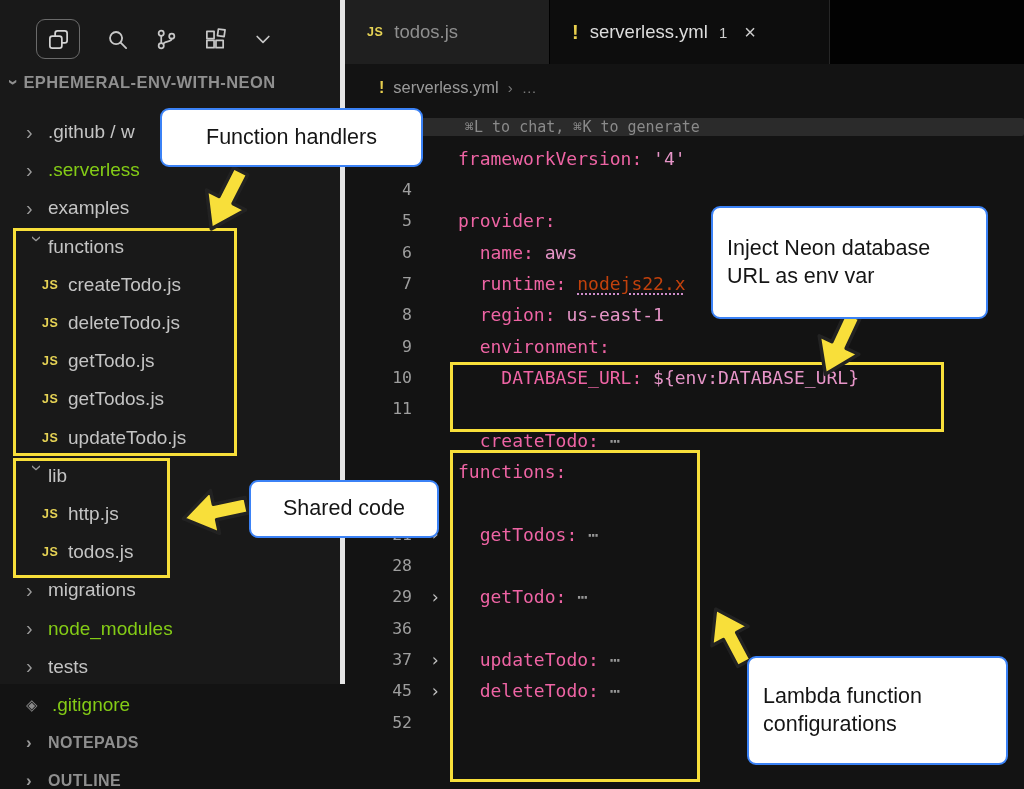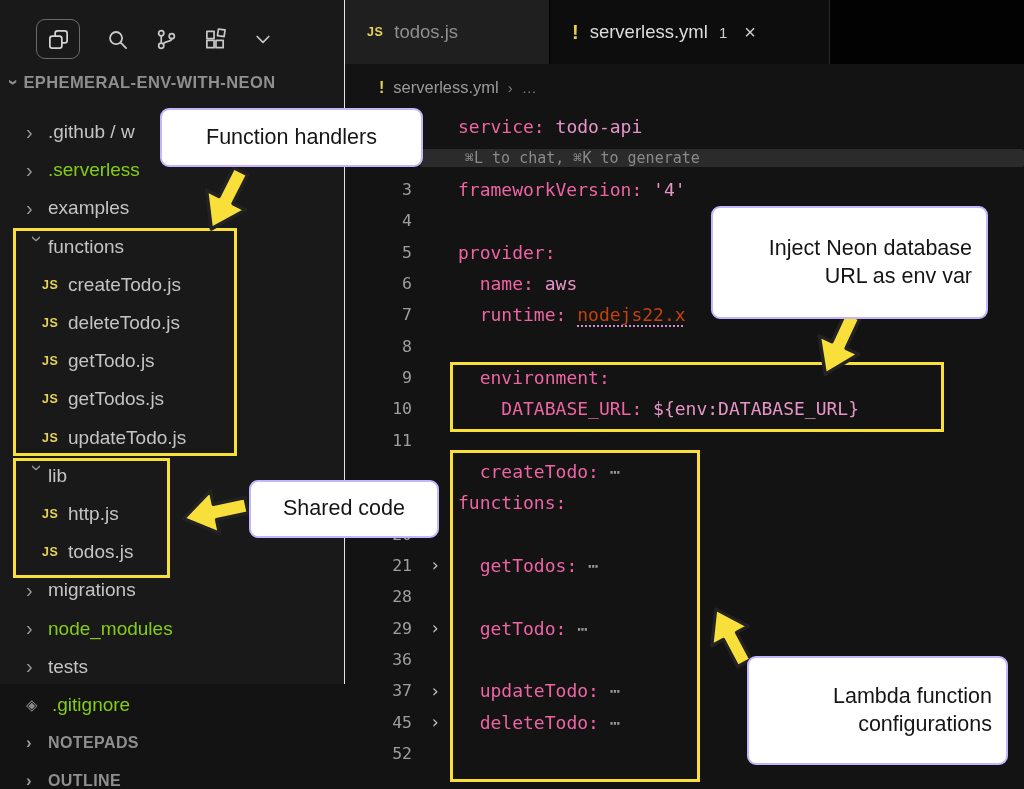--- a/index.html
+++ b/index.html
@@ -1,20 +1,20 @@
 <!DOCTYPE html>
 <html><head>
 <meta charset="utf-8">
 <style>
   * { margin:0; padding:0; box-sizing:border-box; }
   html,body { width:1024px; height:789px; overflow:hidden; }
   body { background:#131313; font-family:"Liberation Sans", sans-serif; position:relative; }
 
   
-  .sidebar { position:absolute; left:0; top:0; width:345px; height:684px; background:#191919; border-right:1px solid #e5e5e5; }
+  .sidebar { position:absolute; left:0; top:0; width:345px; height:684px; background:#191919; border-right:5px solid #e5e5e5; }
   .activity { display:flex; align-items:center; gap:26px; padding:14px 0 0 36px; height:64px; }
   .aicon { display:flex; align-items:center; justify-content:center; color:#cccccc; }
   .aicon.active { border:1.5px solid #6a6a6a; border-radius:9px; width:44px; height:40px; }
   .root-row { display:flex; align-items:center; gap:7px; padding-left:10px; height:36px; color:#8f8f8f; font-weight:700; font-size:16.5px; letter-spacing:.4px; }
   .root-row .rchev { font-size:18px; transform:rotate(90deg); display:inline-block; color:#8f8f8f; }
   #tree { padding-top:13px; }
   .tree-row { height:38.2px; display:flex; align-items:center; font-size:19px; color:#c4c4c4; padding-left:26px; }
   .tree-row.child { padding-left:42px; }
   .tree-row.dim .tlabel { color:#84cc16; }
   .tchev { width:22px; color:#9a9a9a; font-size:20px; flex:none; }
@@ -52,21 +52,21 @@
   .f { color:#969696; }
   .hintbar { margin-left:75px; flex:1; height:18px; background:#2b2b2b; color:#8a8a8a; font-size:15px; display:flex; align-items:center; padding-left:45px; font-family:"DejaVu Sans Mono", monospace; border-radius:2px; }
 
   
   .hl { position:absolute; border:3px solid #f8df3a; pointer-events:none; z-index:5; }
   .hl-sb-functions { left:13px; top:228px; width:224px; height:228px; }
   .hl-sb-lib { left:13px; top:458px; width:157px; height:120px; }
   .hl-env { left:450px; top:362px; width:494px; height:70px; }
   .hl-fns { left:450px; top:450px; width:250px; height:332px; }
 
-  .callout { position:absolute; background:#ffffff; border:2px solid #c4b5fd; border-radius:9px; color:#151515; font-size:21.5px; display:flex; align-items:center; justify-content:center; text-align:right; z-index:7; line-height:1.28; padding:8px 14px; }
+  .callout { position:absolute; background:#ffffff; border:2px solid #3b82f6; border-radius:9px; color:#151515; font-size:21.5px; display:flex; align-items:center; justify-content:center; text-align:left; z-index:7; line-height:1.28; padding:8px 14px; }
   .co-1 { left:160px; top:108px; width:263px; height:59px; }
   .co-2 { left:249px; top:480px; width:190px; height:58px; }
   .co-3 { left:711px; top:206px; width:277px; height:113px; }
   .co-4 { left:747px; top:656px; width:261px; height:109px; }
 
   .arrow { position:absolute; z-index:6; }
   .ar-1 { left:199px; top:165px; transform:rotate(27deg); }
   .ar-2 { left:188px; top:477px; transform:rotate(78deg); }
   .ar-3 { left:812px; top:310px; transform:rotate(25deg); }
   .ar-4 { left:703px; top:603px; transform:rotate(152deg); }
@@ -208,25 +208,20 @@
 
 <div class="breadcrumb">
   <span class="yamlicon">!</span>
   <span>serverless.yml</span>
   <span class="bsep">›</span>
   <span class="bsep">…</span>
 </div>
 
 <div class="code" id="codelines">
     <div class="cline">
-      <span class="lnum"></span>
-      <span class="lchev"></span>
-      <span class="lcontent"><span class="k">service</span><span class="p">: </span><span class="v">todo-api</span></span>
-    </div>
-    <div class="cline">
       <div class="hintbar">⌘L to chat, ⌘K to generate</div>
     </div>
     <div class="cline">
       <span class="lnum">3</span>
       <span class="lchev"></span>
       <span class="lcontent"><span class="k">frameworkVersion</span><span class="p">: </span><span class="v">'4'</span></span>
     </div>
     <div class="cline">
       <span class="lnum">4</span>
       <span class="lchev"></span>
@@ -243,20 +238,21 @@
       <span class="lcontent"><span>  </span><span class="k">name</span><span class="p">: </span><span class="v">aws</span></span>
     </div>
     <div class="cline">
       <span class="lnum">7</span>
       <span class="lchev"></span>
       <span class="lcontent"><span>  </span><span class="k">runtime</span><span class="p">: </span><span class="vu">nodejs22.x</span></span>
     </div>
     <div class="cline">
       <span class="lnum">8</span>
       <span class="lchev"></span>
+      <span class="lcontent"><span>  </span><span class="k">region</span><span class="p">: </span><span class="v">us-east-1</span></span>
     </div>
     <div class="cline">
       <span class="lnum">9</span>
       <span class="lchev"></span>
       <span class="lcontent"><span>  </span><span class="k">environment</span><span class="p">:</span></span>
     </div>
     <div class="cline">
       <span class="lnum">10</span>
       <span class="lchev"></span>
       <span class="lcontent"><span>    </span><span class="k">DATABASE_URL</span><span class="p">: </span><span class="v">${env:DATABASE_URL}</span></span>

